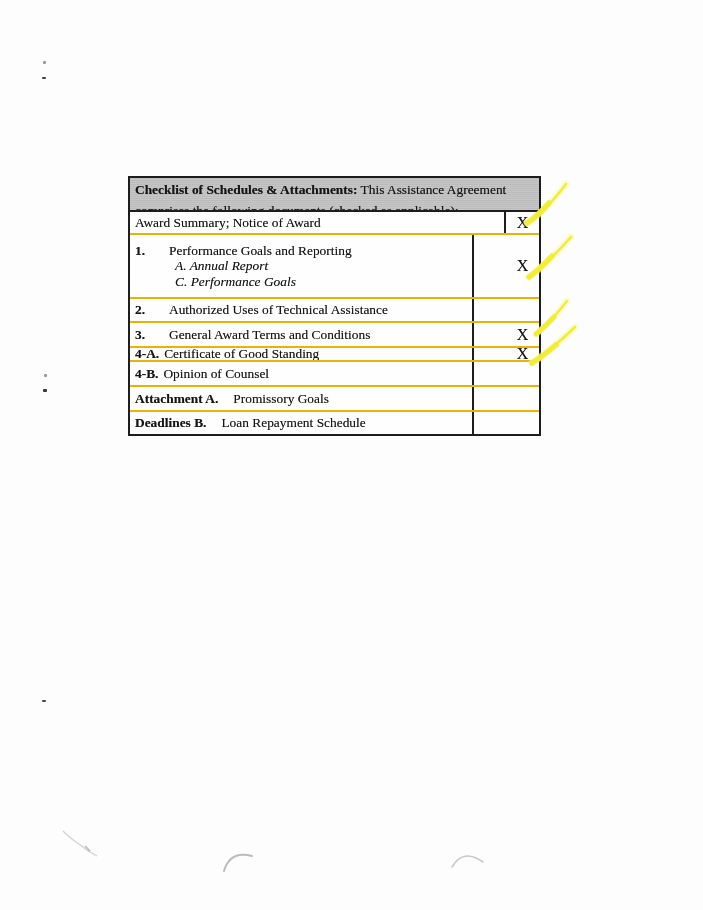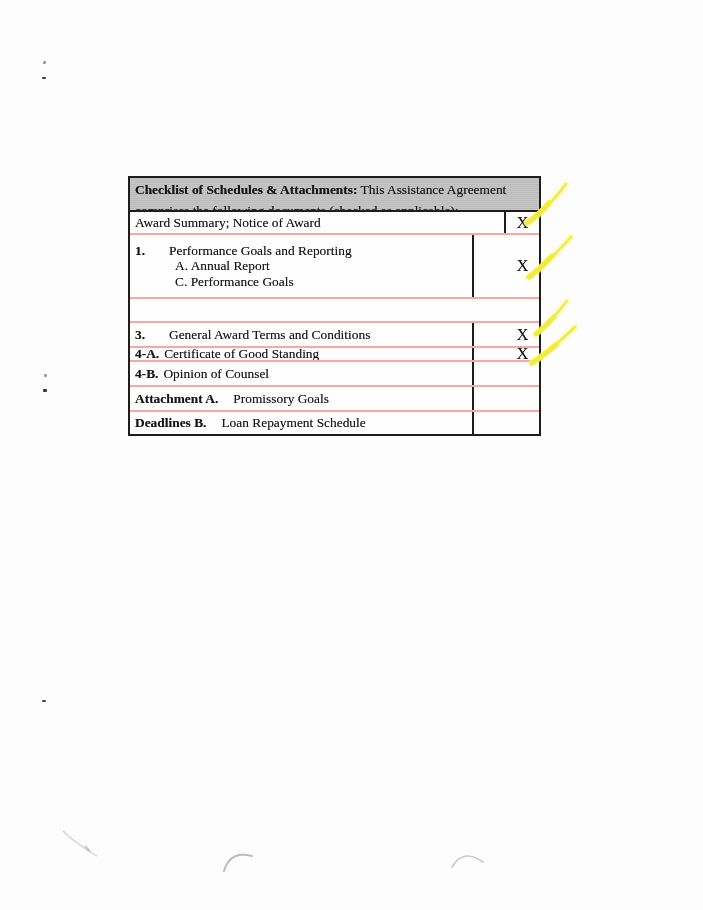--- a/index.html
+++ b/index.html
@@ -25,33 +25,33 @@
     box-sizing:border-box;
     height:34px;
     padding:1px 3px 0 5px;
     font-size:13.4px;
     line-height:21px;
     overflow:hidden;
     text-shadow:0 0 .4px rgba(0,0,0,.5);
   }
   .bold{font-weight:bold;}
   .trow{display:flex;box-sizing:border-box;align-items:stretch;}
-  .trow.bordered{border-top:2px solid #fca5a5;gap:32px;}
+  .trow.bordered{border-top:2px solid #eab308;gap:32px;}
   .cell-main{
     flex:1;
     padding-left:5px;padding-right:3px;
     font-size:13.4px;
     display:flex;flex-direction:column;justify-content:center;
     border-right:2px solid #1d1d1d;
     box-sizing:border-box;
     overflow:hidden;
     text-shadow:0 0 .4px rgba(0,0,0,.45);
   }
   .line1,.subline{line-height:15.5px;white-space:nowrap;}
-  .subline{padding-left:40px;}
+  .subline{padding-left:40px;font-style:italic;}
   .lbl{font-weight:bold;}
   .cell-check{
     width:33px;flex:0 0 33px;
     display:flex;align-items:center;justify-content:center;
     font-size:16px;
     box-sizing:border-box;
     text-shadow:0 0 .4px rgba(0,0,0,.45);
   }
   
   .speck{position:absolute;border-radius:1px;}
@@ -88,20 +88,23 @@
         <div class="line1"><span class="lbl" style="display: inline-block; min-width: 34px;">1.</span><span class="txt">Performance Goals and Reporting</span></div>
       <div class="subline">A. Annual Report</div>
             <div class="subline">C. Performance Goals</div>
           </div>
       <div class="cell-check">
             <span class="xmark">X</span>
           </div>
     </div>
 
     <div class="trow bordered" style="height: 24px;">
+      <div class="cell-main">
+        <div class="line1"><span class="lbl" style="display: inline-block; min-width: 34px;">2.</span><span class="txt">Authorized  Uses of Technical  Assistance</span></div>
+      </div>
       <div class="cell-check">
             <span class="xmark"></span>
           </div>
     </div>
 
     <div class="trow bordered" style="height: 25px;">
       <div class="cell-main">
         <div class="line1"><span class="lbl" style="display: inline-block; min-width: 34px;">3.</span><span class="txt">General Award Terms and Conditions</span></div>
       </div>
       <div class="cell-check">

